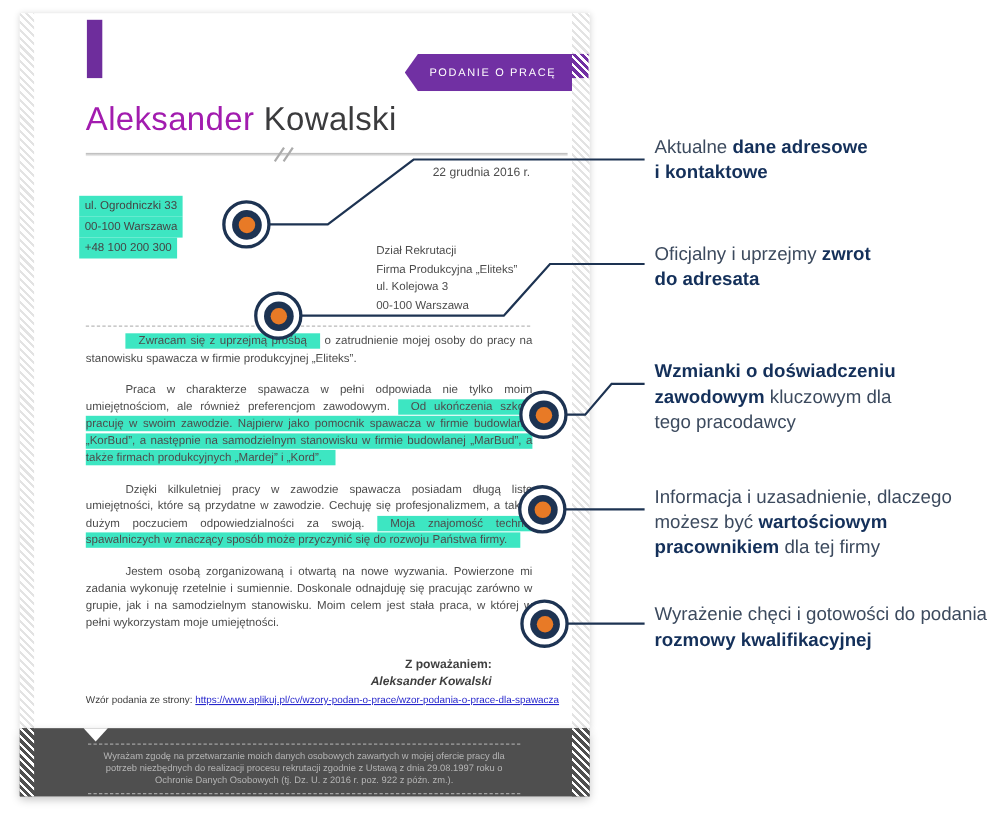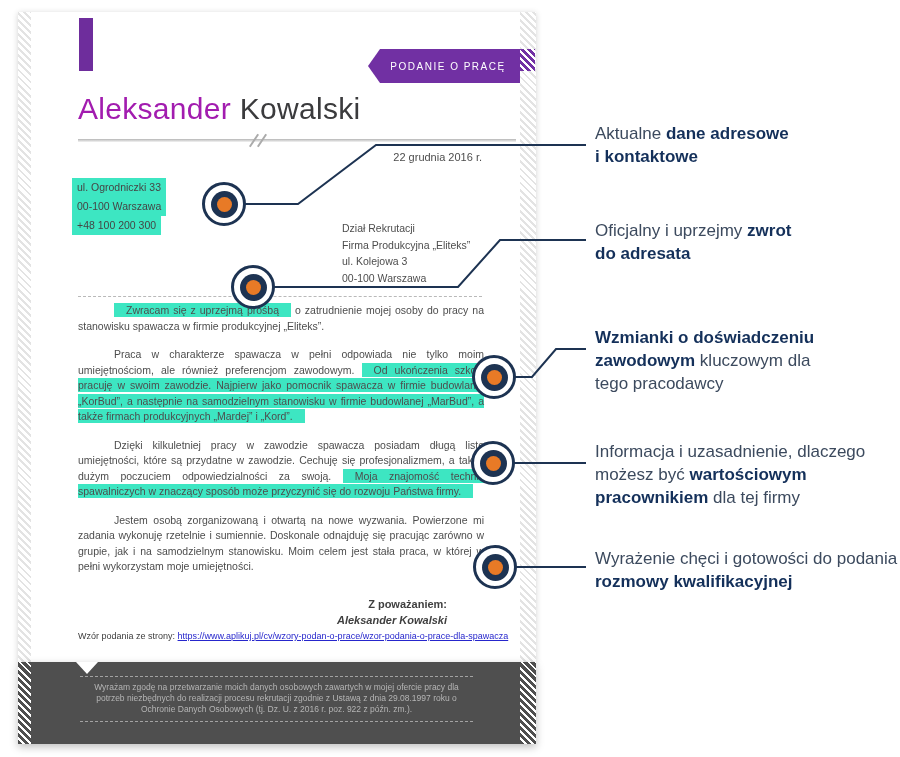--- a/index.html
+++ b/index.html
@@ -7,21 +7,21 @@
           font-family:"Liberation Sans", sans-serif;}
 
   
   .page{position:absolute;left:18px;top:12px;width:518px;height:650px;background:#fff;
         box-shadow:0 1px 6px rgba(0,0,0,.18);}
   .stripe-light{background:repeating-linear-gradient(45deg,#ffffff 0 3px,#e3e3e3 3px 5px);}
   .page-stripe-left{position:absolute;left:0;top:0;width:13px;height:100%;}
   .page-stripe-right{position:absolute;right:0;top:0;width:16px;height:100%;}
 
   
-  .footer{position:absolute;left:18px;top:662px;width:518px;height:82px;background:#4f4f4f;
+  .footer{position:absolute;left:18px;top:662px;width:518px;height:62px;background:#4f4f4f;
           box-shadow:0 3px 8px rgba(0,0,0,.25);}
   .stripe-dark{background:repeating-linear-gradient(45deg,#4f4f4f 0 3px,#ffffff 3px 5px);}
   .footer-stripe-left{position:absolute;left:0;top:0;width:13px;height:100%;}
   .footer-stripe-right{position:absolute;right:0;top:0;width:16px;height:100%;}
   .footer-notch{position:absolute;left:58px;top:0;width:0;height:0;
                 border-left:11px solid transparent;border-right:11px solid transparent;
                 border-top:12px solid #ffffff;}
   .consent{position:absolute;left:62px;top:14px;width:377px;padding:5px 8px 6px;
            border-top:1px dashed #a3a3a3;border-bottom:1px dashed #a3a3a3;
            color:#b5b5b5;font-size:8.5px;line-height:11px;text-align:center;}

